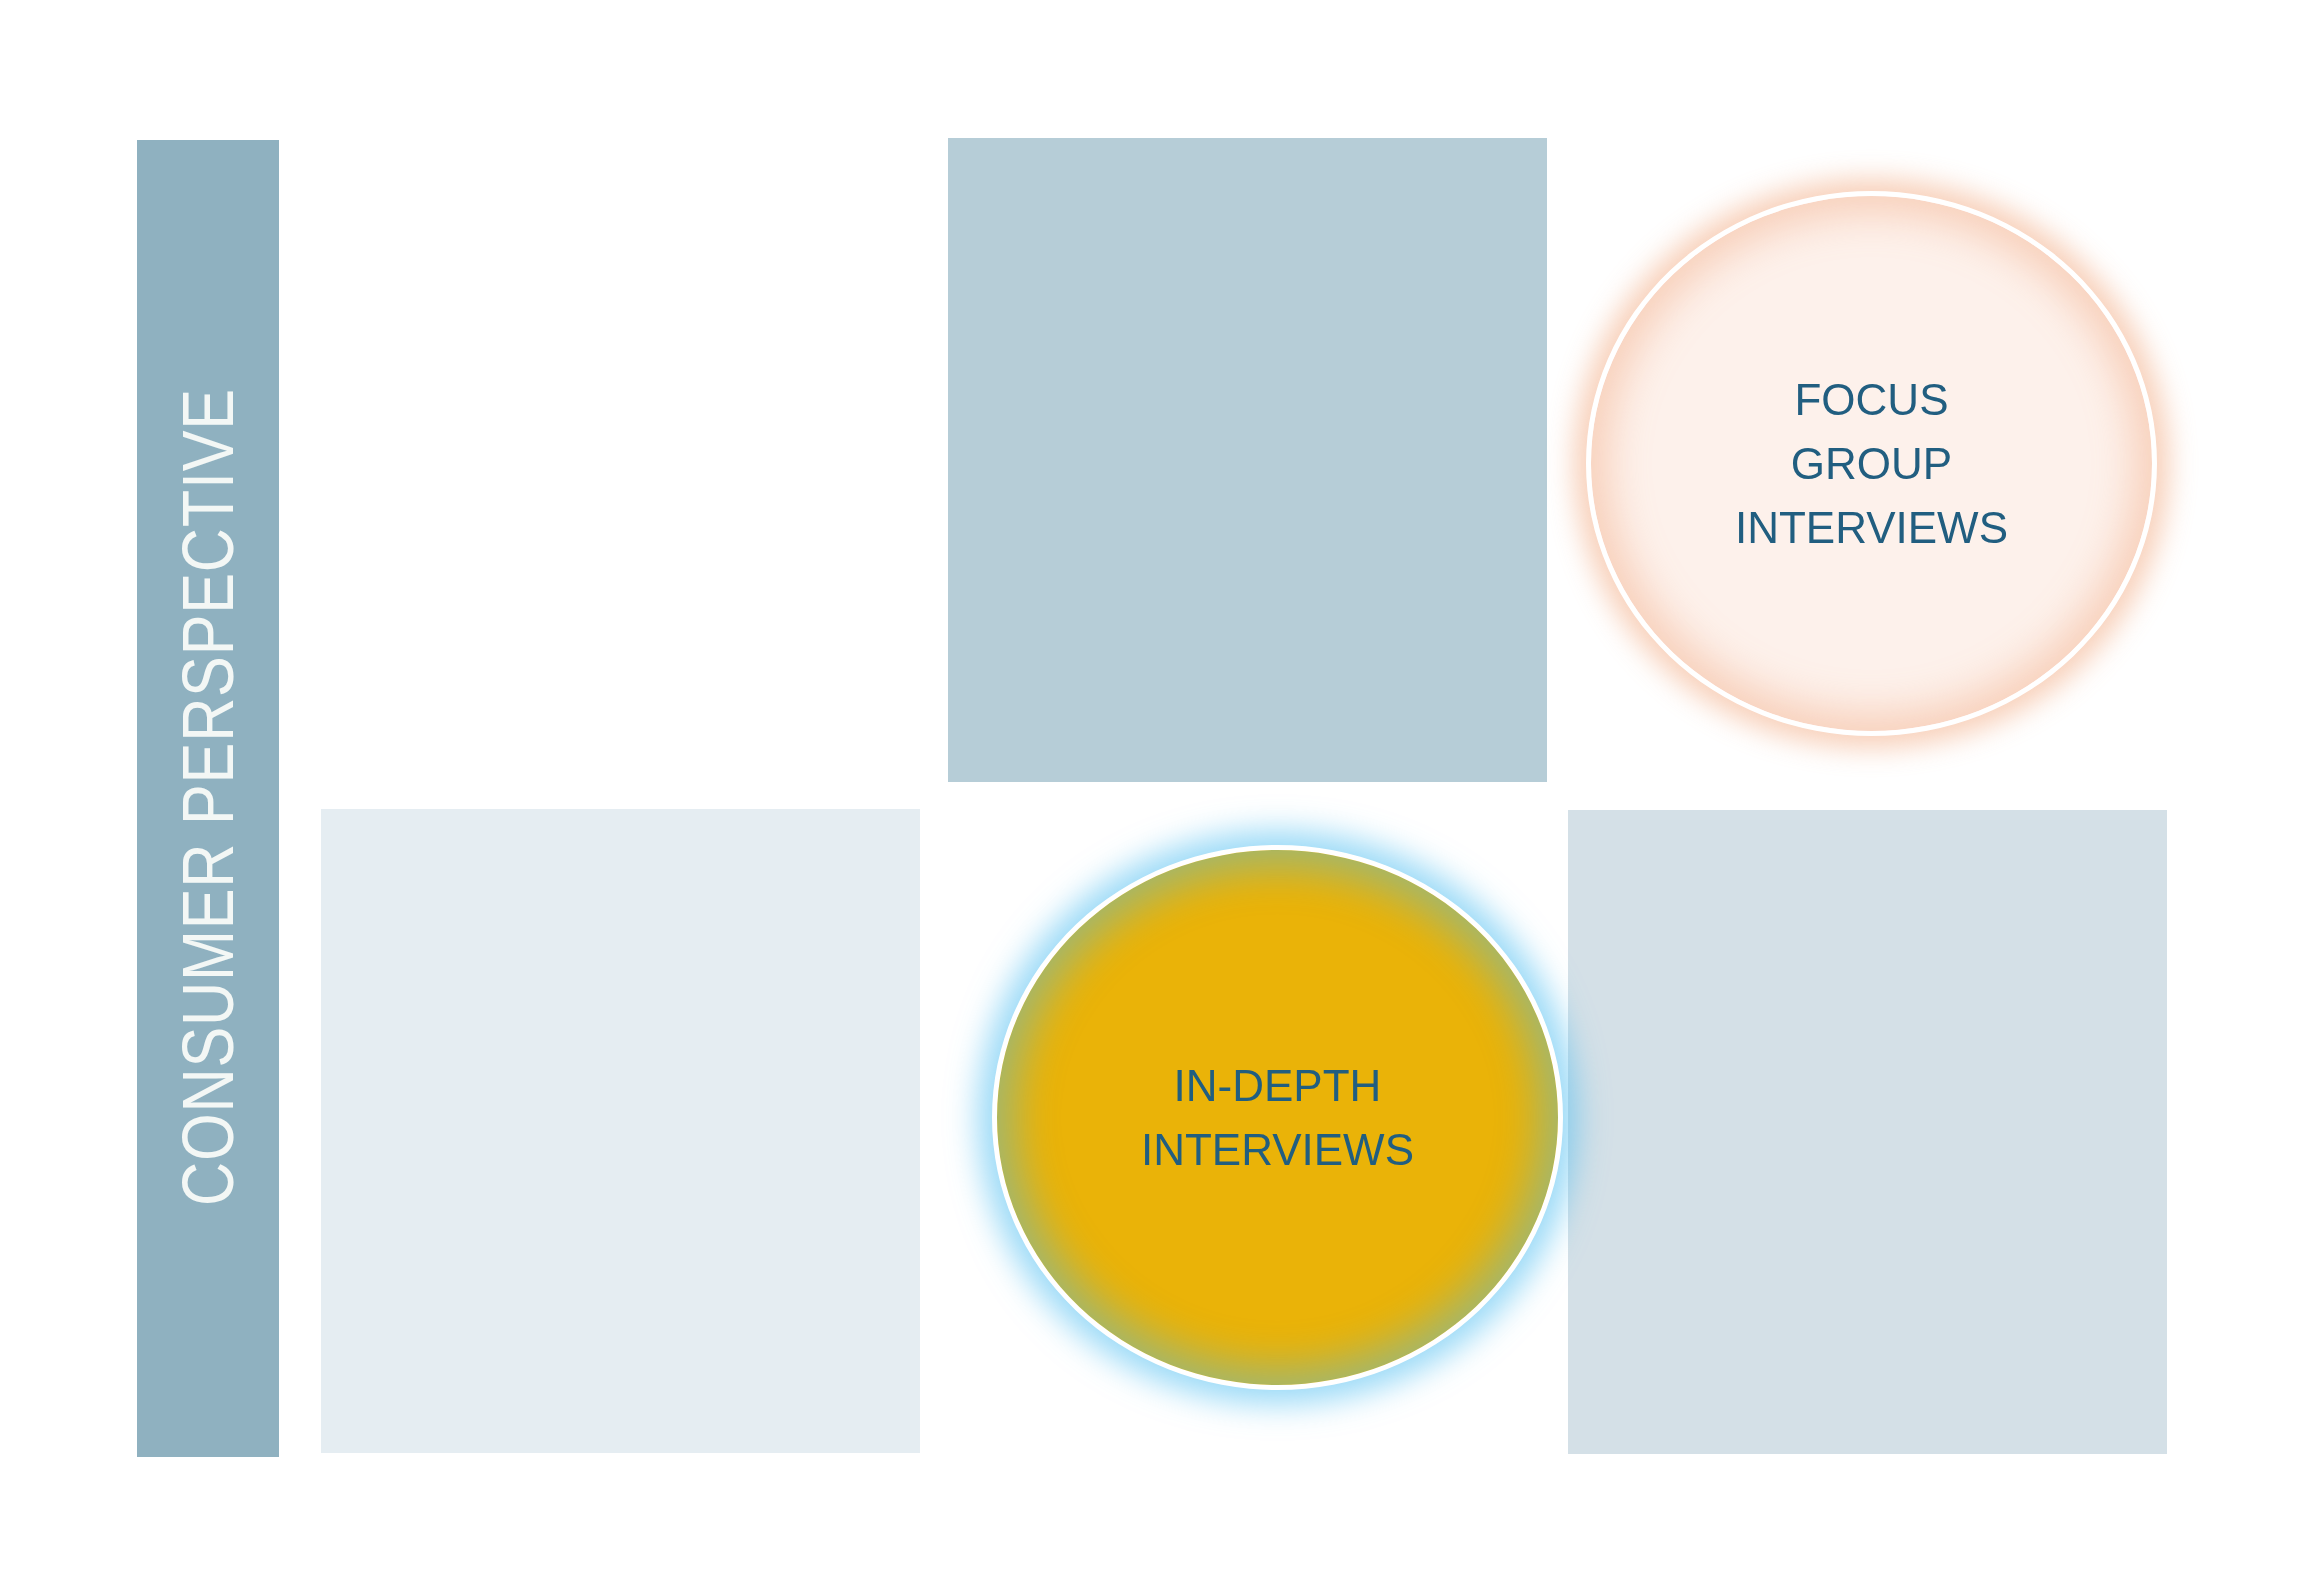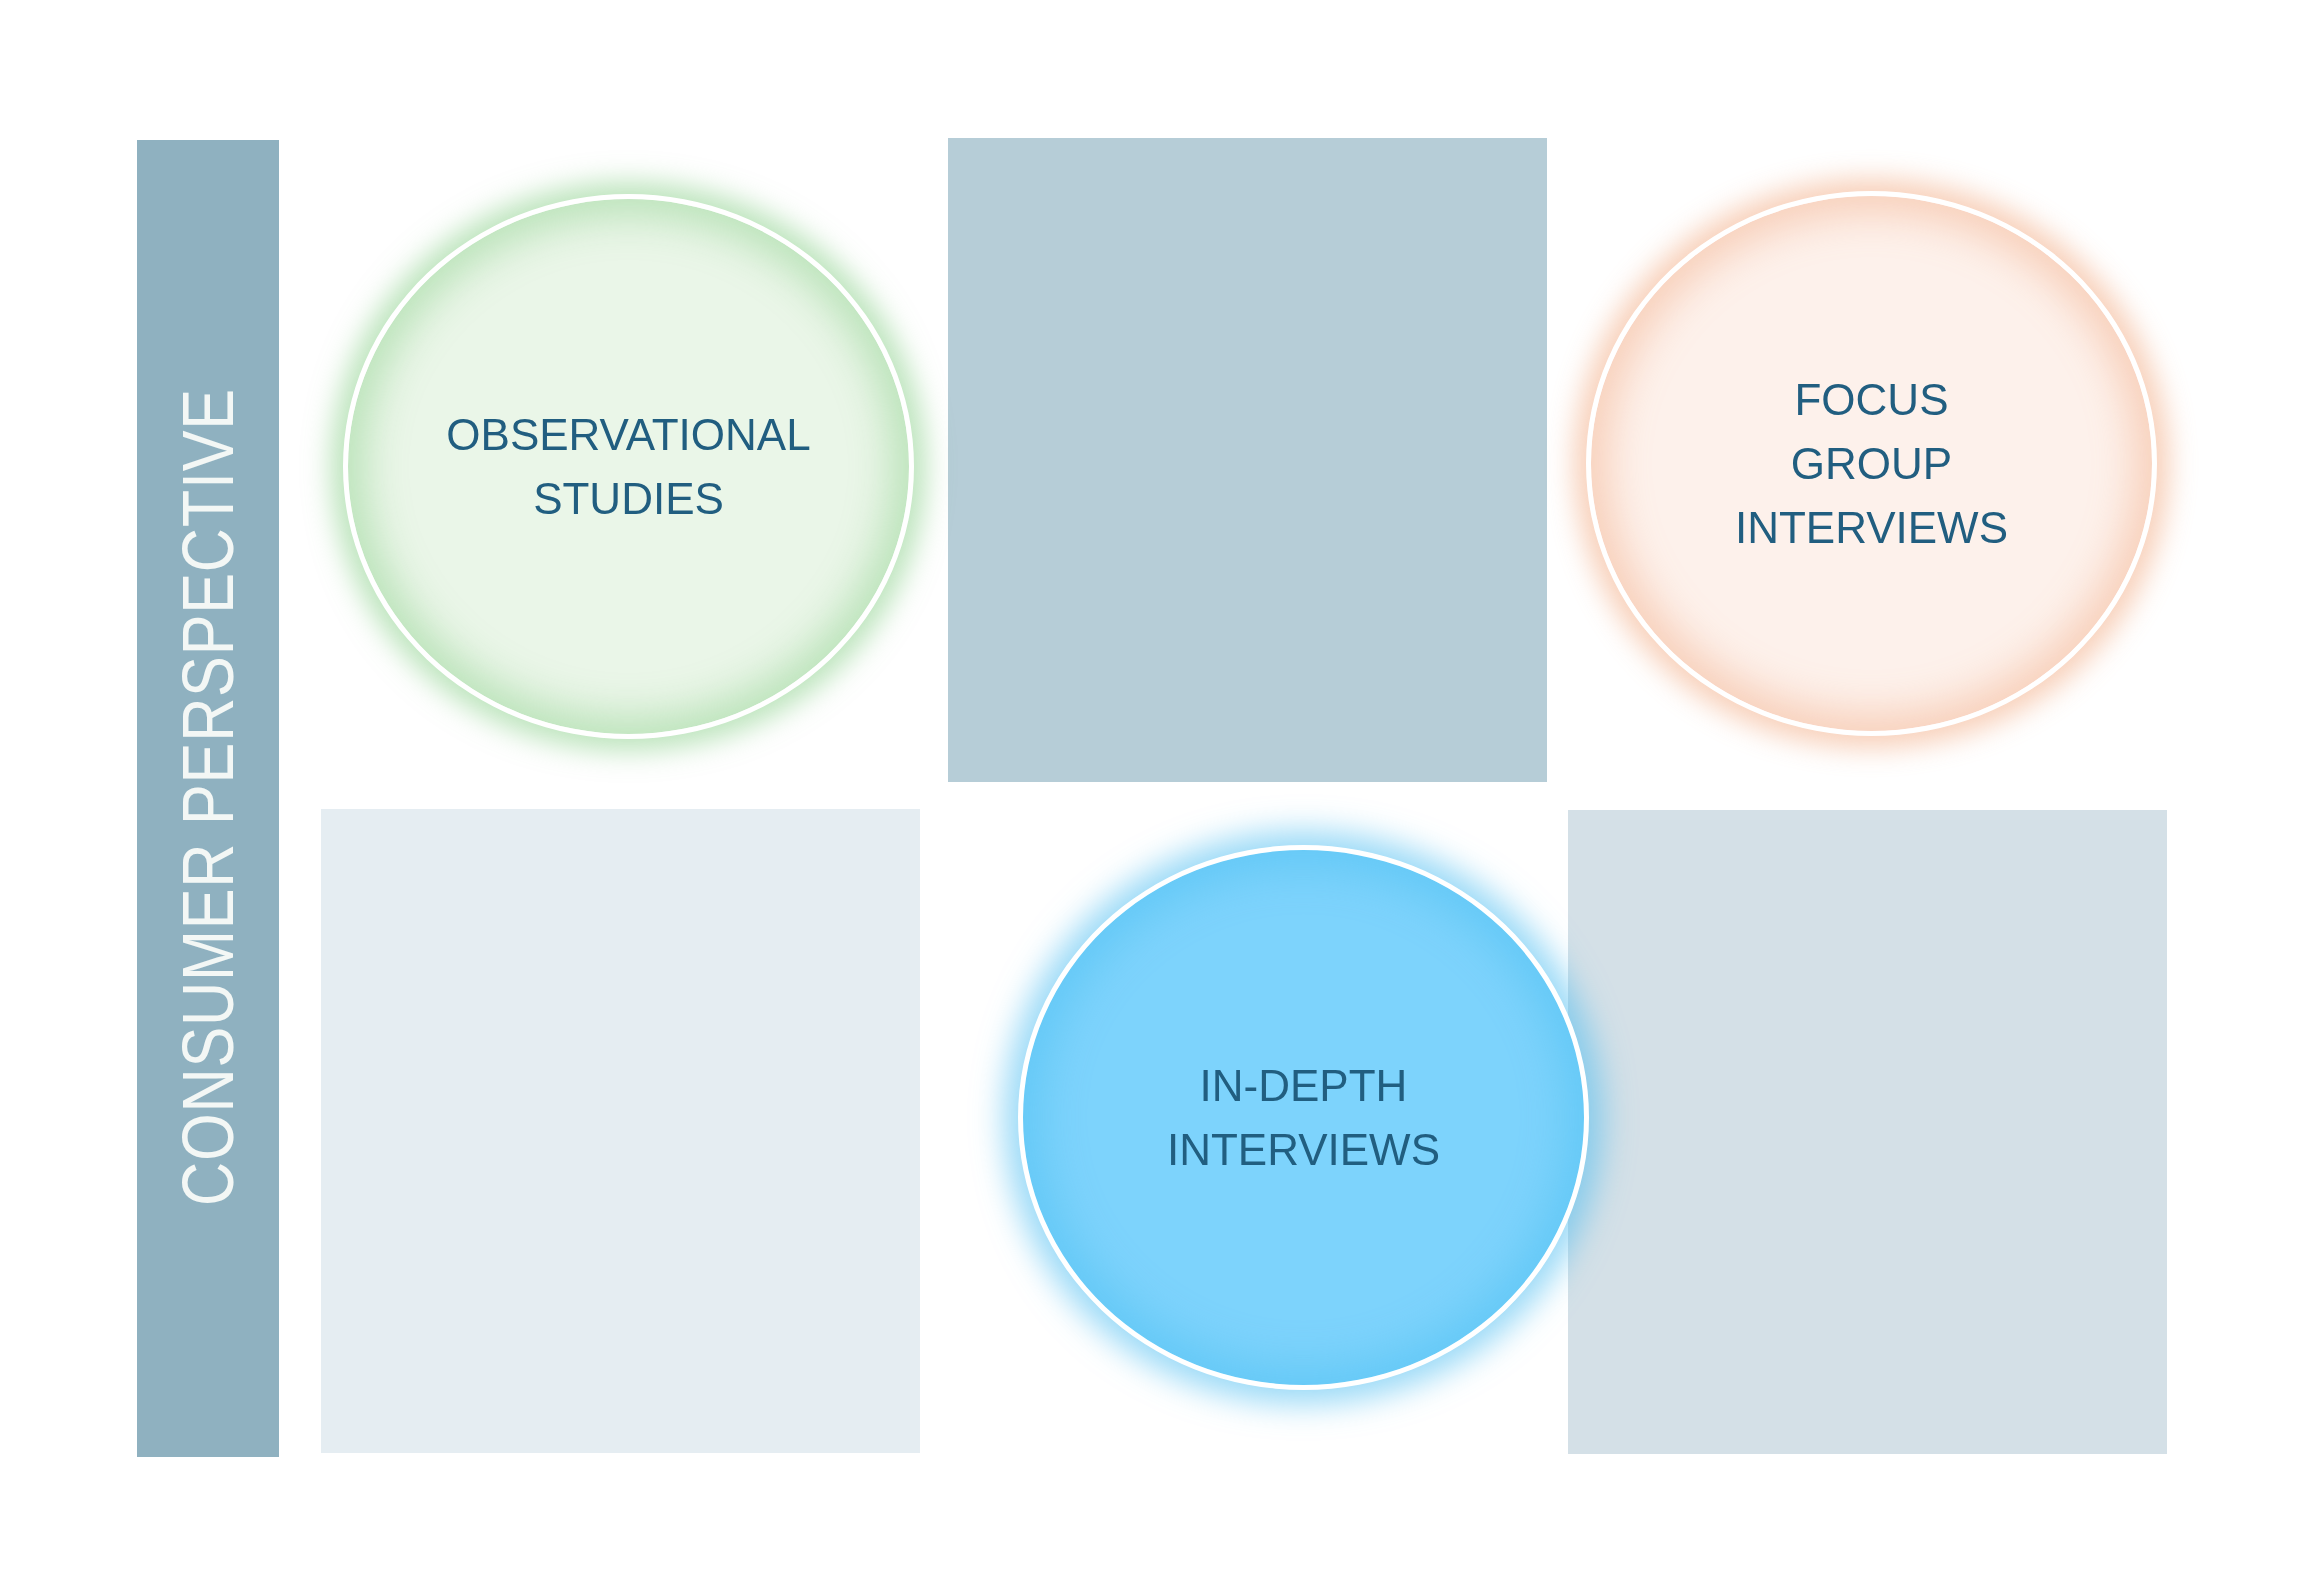--- a/index.html
+++ b/index.html
@@ -54,22 +54,22 @@
     box-shadow: 0 0 27px 12.6px rgba(126, 203, 126, 0.50),
                 inset 0 0 38px 18px rgba(126, 203, 126, 0.42);
   }
   .circle-orange {
     left: 1586px; top: 191px;
     background: #fdf1eb;
     box-shadow: 0 0 27px 12.6px rgba(240, 152, 104, 0.45),
                 inset 0 0 38px 18px rgba(240, 152, 104, 0.36);
   }
   .circle-blue {
-    left: 1018px; top: 845px;
-    background: #7dd3fc;
+    left: 992px; top: 845px;
+    background: #eab308;
     box-shadow: 0 0 31px 14.4px rgba(72, 188, 240, 0.55),
                 inset 0 0 41px 18px rgba(72, 188, 240, 0.45);
   }
   .circle-label {
     font-size: 44px;
     line-height: 64px;
     color: #215e80;
     white-space: pre-line;
     padding: 0 36px;
   }
@@ -79,24 +79,20 @@
 
 <div class="canvas">
 
   <div class="band"></div>
   <div class="band-label">CONSUMER PERSPECTIVE</div>
 
   <div class="rect rect-top-middle"></div>
   <div class="rect rect-bottom-left"></div>
   <div class="rect rect-bottom-right"></div>
 
-  <div class="circle circle-green">
-    <div class="circle-label">OBSERVATIONAL
-STUDIES</div>
-  </div>
 
   <div class="circle circle-orange">
     <div class="circle-label">FOCUS
 GROUP
 INTERVIEWS</div>
   </div>
 
   <div class="circle circle-blue">
     <div class="circle-label">IN-DEPTH
 INTERVIEWS</div>

